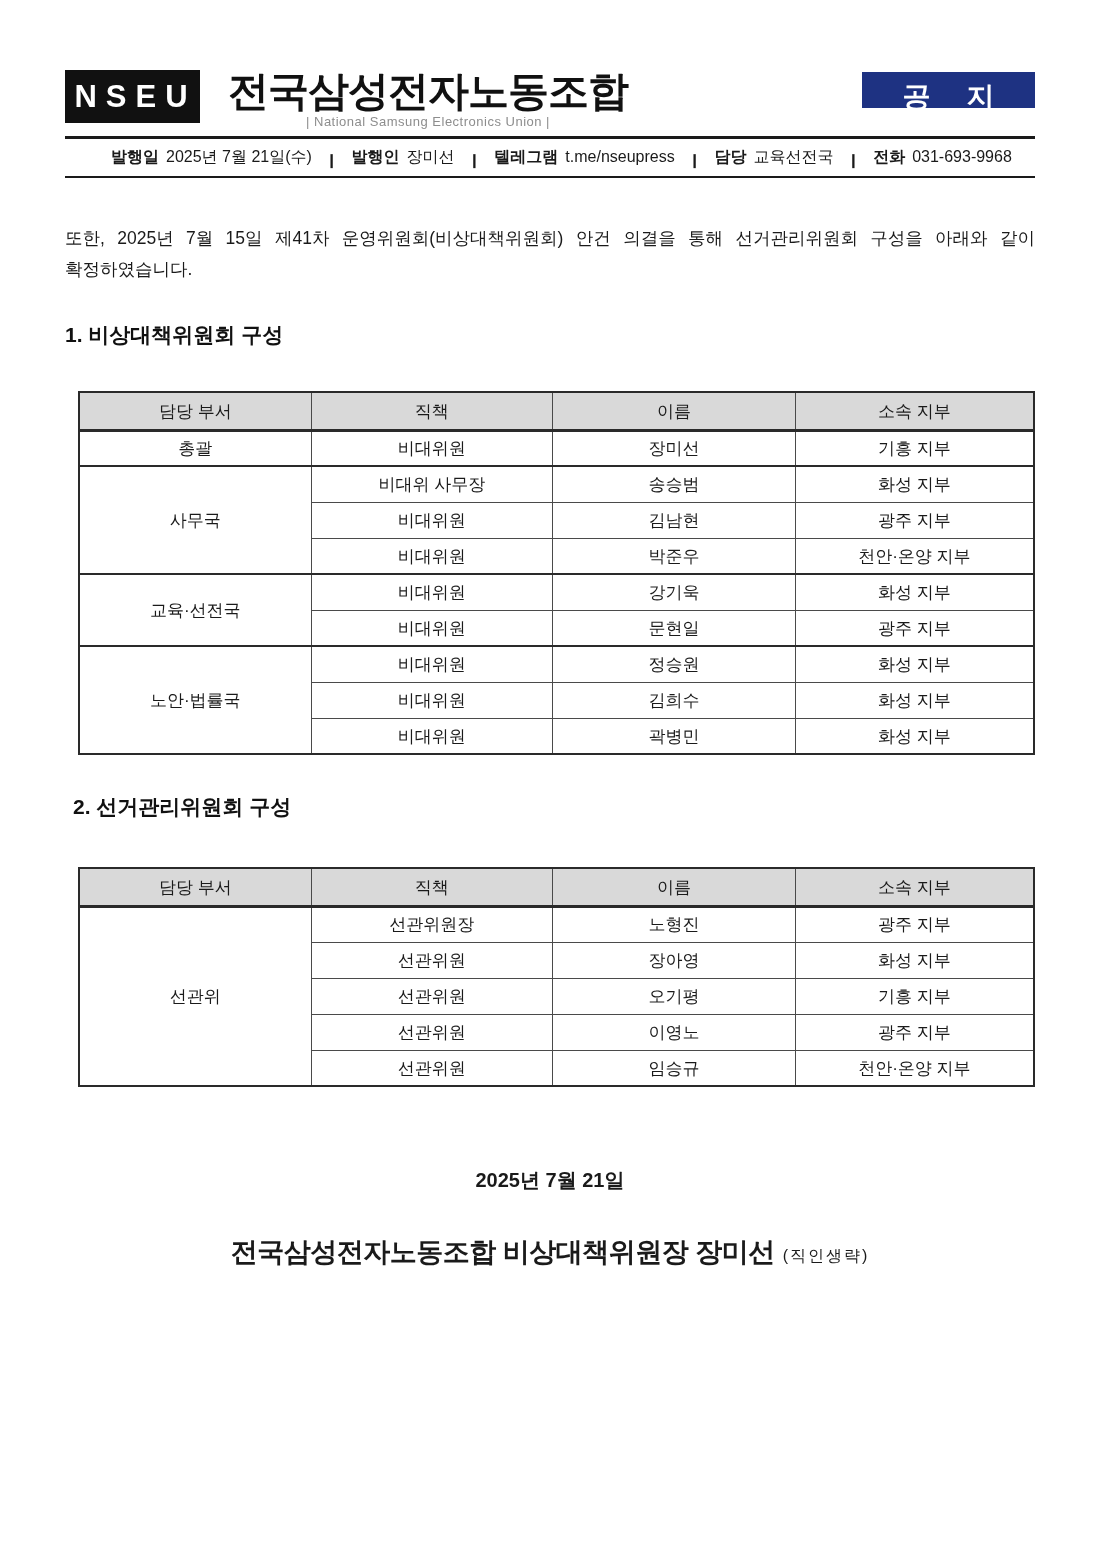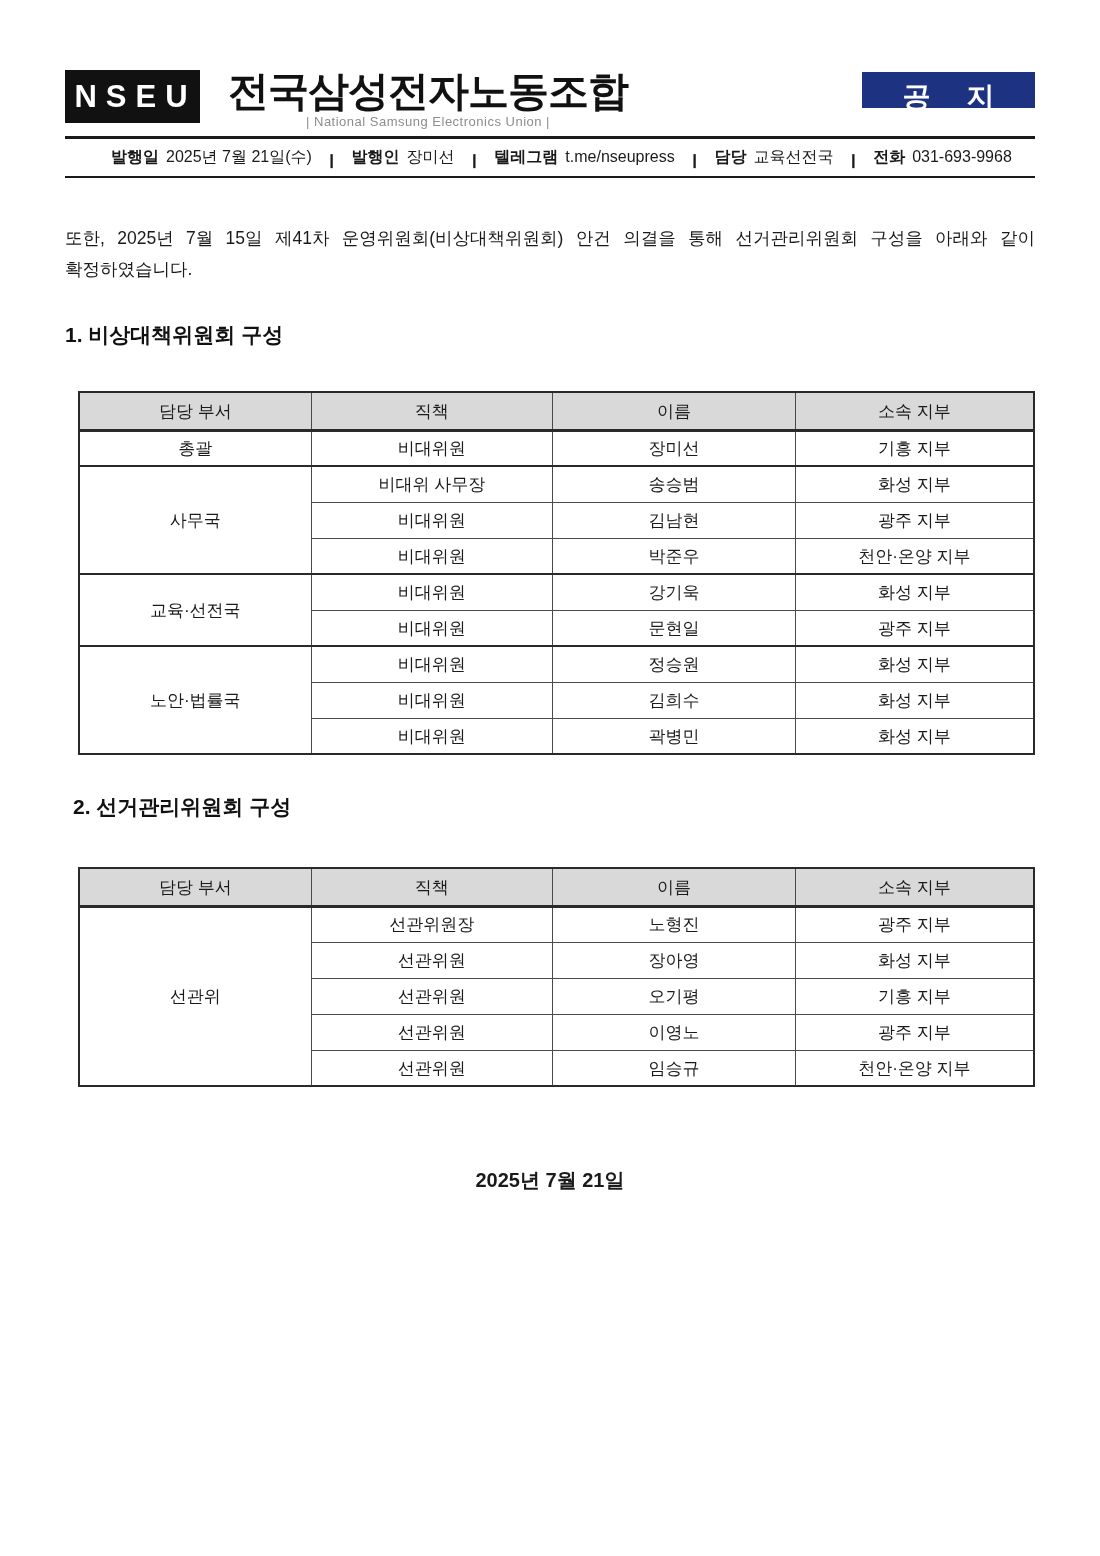--- a/index.html
+++ b/index.html
@@ -294,14 +294,17 @@
         <tr>
           <td>선관위원</td>
           <td>임승규</td>
           <td>천안·온양 지부</td>
         </tr>
       </tbody>
   </table>
 
   <div class="footer-date">2025년 7월 21일</div>
 
+  <div class="signature-line">
+    <span>전국삼성전자노동조합 비상대책위원장 장미선</span><span class="seal-note">(직인생략)</span>
+  </div>
 
 </div>
 
 </body></html>

